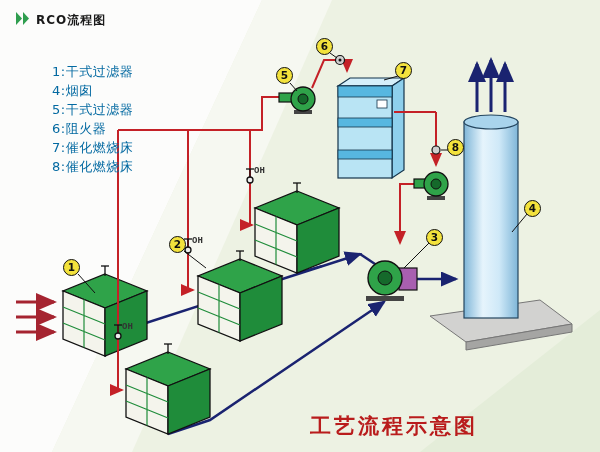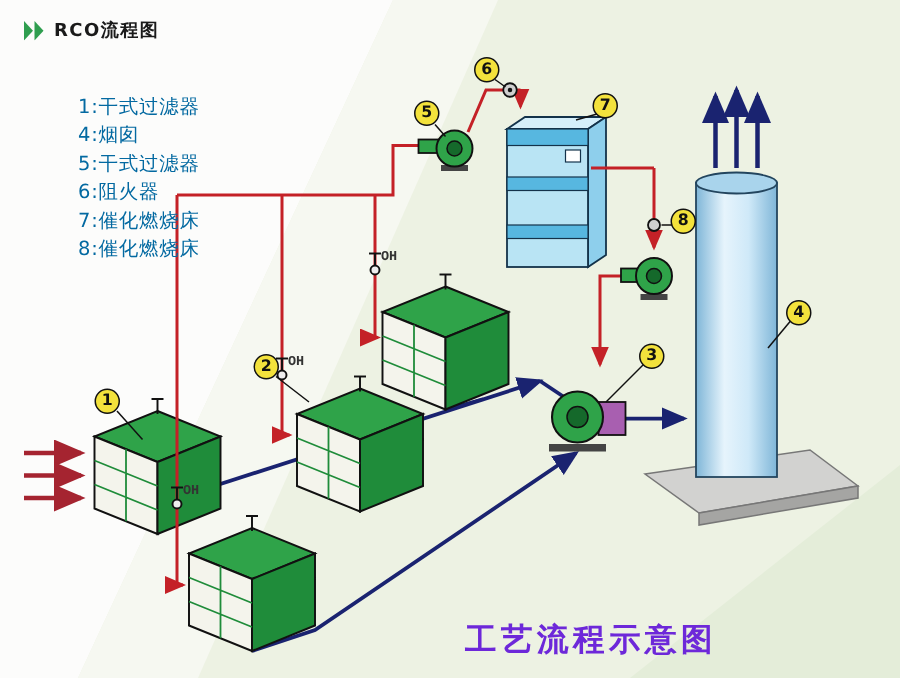--- a/index.html
+++ b/index.html
@@ -2,25 +2,25 @@
 <html><head>
 <meta charset="utf-8">
 <style>
   html,body{margin:0;padding:0;}
   .stage{
     position:relative;width:600px;height:452px;overflow:hidden;
     background:#fcfcfb;
     font-family:"DejaVu Sans","Liberation Sans",sans-serif;
   }
   .stage svg.diagram{position:absolute;left:0;top:0;}
-  .header{position:absolute;left:16px;top:12px;display:flex;align-items:center;gap:4px;z-index:5;}
+  .header{position:absolute;left:16px;top:12px;display:flex;align-items:flex-start;gap:4px;z-index:5;}
   .header .title{font-size:12px;font-weight:bold;color:#1a1a1a;letter-spacing:1px;}
   .legend{position:absolute;left:52px;top:62px;z-index:5;}
   .legend .legend-item{font-size:13px;line-height:19px;color:#0369a1;font-weight:500;letter-spacing:0.5px;}
-  .caption{position:absolute;left:310px;top:412px;font-size:21px;font-weight:bold;color:#6d28d9;letter-spacing:3px;z-index:5;}
+  .caption{position:absolute;left:310px;top:412px;font-size:21px;font-weight:bold;color:#b91c1c;letter-spacing:3px;z-index:5;}
   .badge{
     position:absolute;width:17px;height:17px;border-radius:50%;
     background:#f3e23c;border:1.5px solid #111;box-sizing:border-box;
     font-size:10.5px;font-weight:bold;color:#111;text-align:center;line-height:14px;z-index:6;
   }
   .oh{position:absolute;font-size:9px;color:#333;font-weight:bold;z-index:5;font-family:Liberation Mono, monospace;}
 </style>
 </head>
 <body>
 

